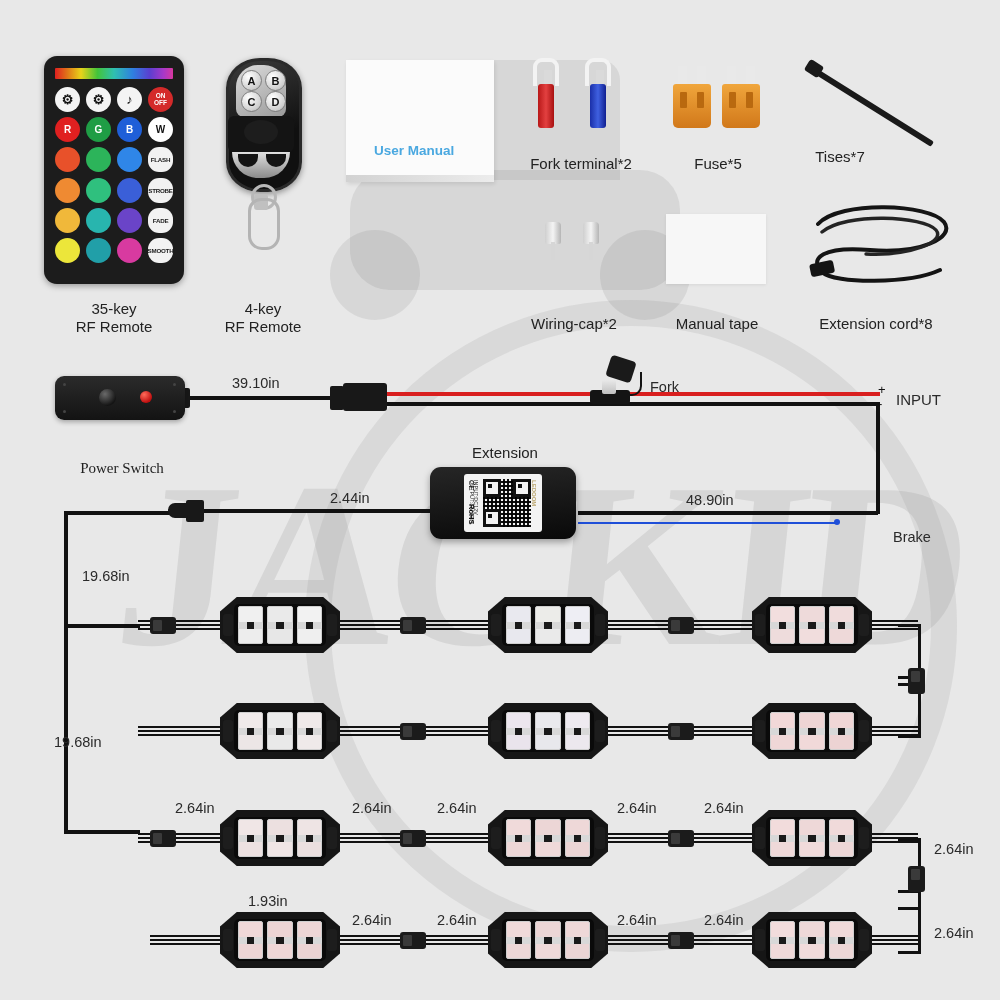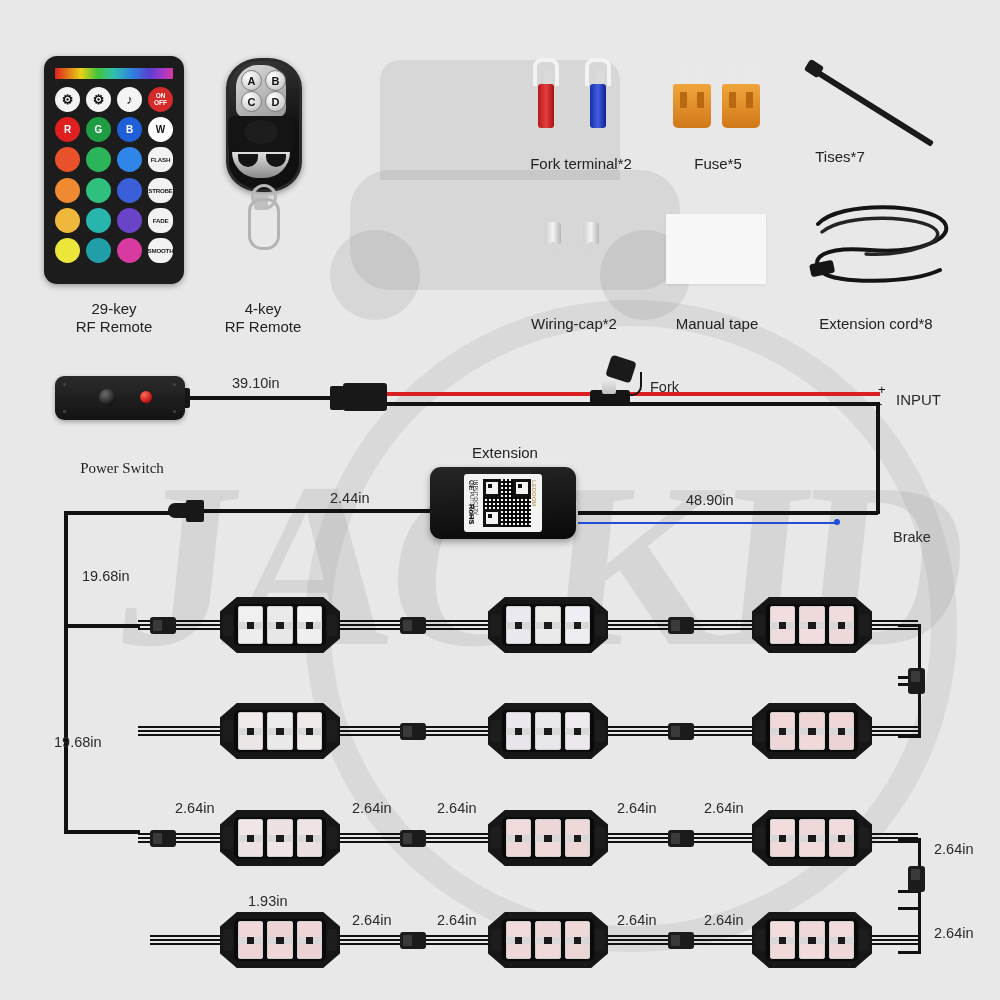--- a/index.html
+++ b/index.html
@@ -374,21 +374,21 @@
         <div class="pill">FADE</div>
       </div>
       <div class="row">
         <div class="btn" style="background:#ece63a"></div>
         <div class="btn" style="background:#219fa8"></div>
         <div class="btn" style="background:#d83aa0"></div>
         <div class="pill">SMOOTH</div>
       </div>
     </div>
   </div>
-  <div class="lbl" style="left:40px;top:300px;width:148px;">29-key
+  <div class="lbl" style="left:40px;top:300px;width:148px;">35-key
 RF Remote</div>
 
   <div class="rem4">
     <div class="body"></div>
     <div class="face" style="left:18px;top:7px;"></div>
     <div class="k" style="left:23px;top:12px;">A</div>
     <div class="k" style="left:47px;top:12px;">B</div>
     <div class="k" style="left:23px;top:33px;">C</div>
     <div class="k" style="left:47px;top:33px;">D</div>
     <div class="band" style="left:10px;top:58px;"></div>
@@ -396,20 +396,24 @@
     <div class="chrome" style="left:14px;top:94px;"></div>
     <div class="notch" style="left:20px;top:96px;"></div>
     <div class="notch" style="left:48px;top:96px;"></div>
     <div class="ring"></div>
     <div class="clip2"></div>
     <div class="clip"></div>
   </div>
   <div class="lbl" style="left:196px;top:300px;width:134px;">4-key
 RF Remote</div>
 
+  <div class="manual">
+    <div class="mt">User Manual</div>
+    <div class="edge"></div>
+  </div>
 
   <div class="fork" style="left:533px;top:58px;width:32px;height:76px;">
     <div class="prong"></div>
     <div class="barrel" style="background:linear-gradient(90deg,#b81818,#e34040,#a81010);"></div>
   </div>
   <div class="fork" style="left:585px;top:58px;width:32px;height:76px;">
     <div class="prong"></div>
     <div class="barrel" style="background:linear-gradient(90deg,#1a2fa8,#3f60e0,#101f90);"></div>
   </div>
   <div class="lbl" style="left:506px;top:155px;width:150px;">Fork terminal*2</div>

